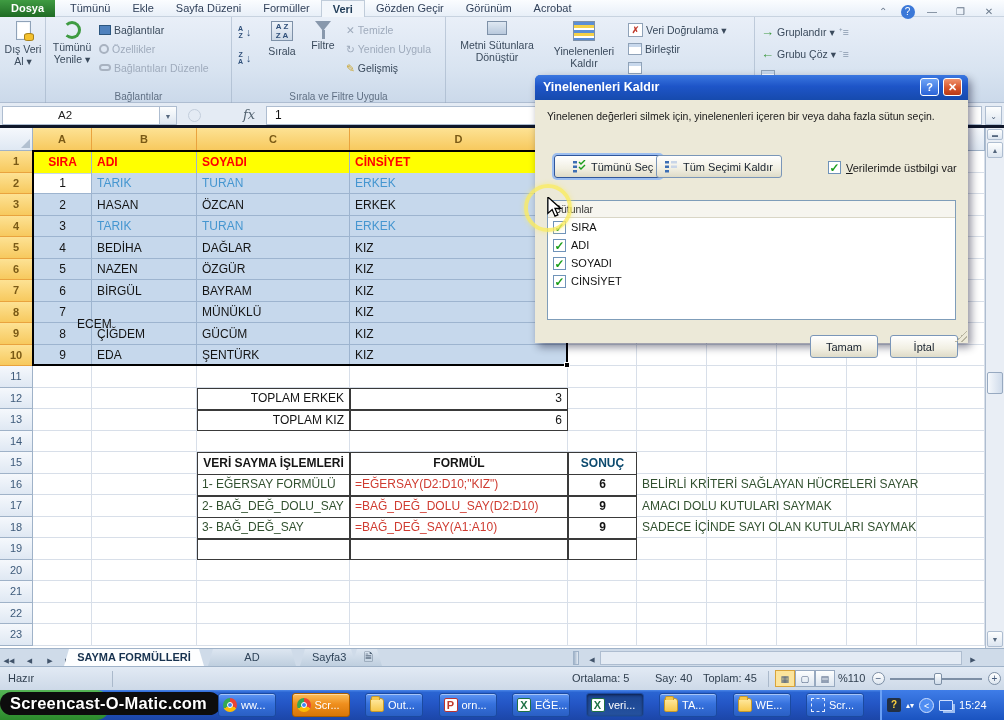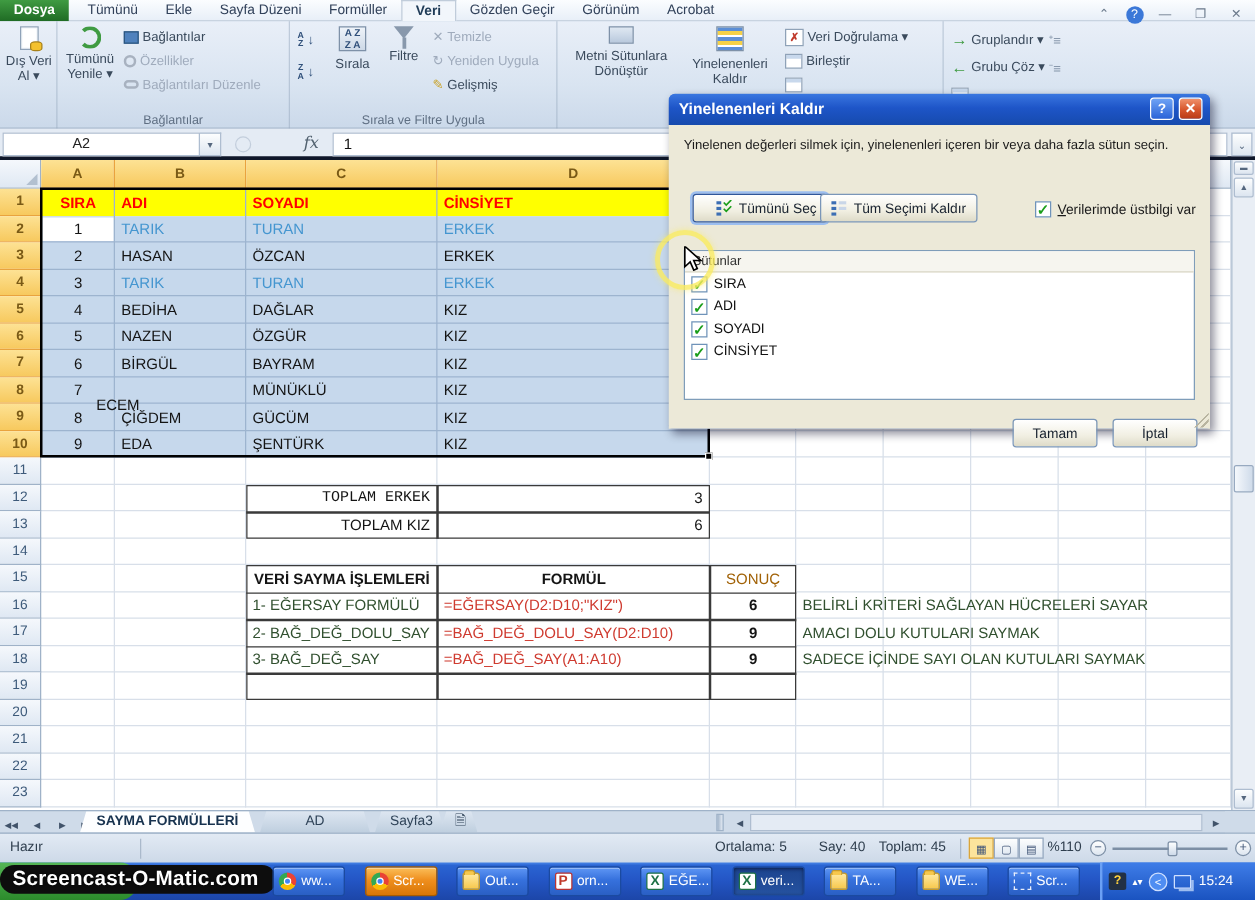--- a/index.html
+++ b/index.html
@@ -358,34 +358,34 @@
     <div class="cell" style="left: 93px; top: 195px; width: 103px; height: 21.5px; color: rgb(20, 20, 20); font-weight: 400; padding-left: 4px; padding-right: 0px;">ÇİĞDEM</div>
     <div class="cell" style="left: 198px; top: 195px; width: 151px; height: 21.5px; color: rgb(20, 20, 20); font-weight: 400; padding-left: 4px; padding-right: 0px;">GÜCÜM</div>
     <div class="cell" style="left: 351px; top: 195px; width: 216px; height: 21.5px; color: rgb(20, 20, 20); font-weight: 400; padding-left: 4px; padding-right: 0px;">KIZ</div>
     <div class="cell ctr" style="left: 34px; top: 216.5px; width: 57px; height: 21.5px; color: rgb(20, 20, 20); font-weight: 400; padding-left: 0px; padding-right: 0px;">9</div>
     <div class="cell" style="left: 93px; top: 216.5px; width: 103px; height: 21.5px; color: rgb(20, 20, 20); font-weight: 400; padding-left: 4px; padding-right: 0px;">EDA</div>
     <div class="cell" style="left: 198px; top: 216.5px; width: 151px; height: 21.5px; color: rgb(20, 20, 20); font-weight: 400; padding-left: 4px; padding-right: 0px;">ŞENTÜRK</div>
     <div class="cell" style="left: 351px; top: 216.5px; width: 216px; height: 21.5px; color: rgb(20, 20, 20); font-weight: 400; padding-left: 4px; padding-right: 0px;">KIZ</div>
     <div style="position: absolute; left: 197px; top: 259.5px; width: 371px; height: 43px; border: 1.5px solid rgb(58, 58, 58); background: rgb(255, 255, 255);"></div>
     <div class="gline" style="left: 349px; top: 259.5px; width: 1.5px; height: 43px; background: rgb(58, 58, 58);"></div>
     <div class="gline" style="left: 197px; top: 281px; width: 371px; height: 1.5px; background: rgb(58, 58, 58);"></div>
-    <div class="cell rt" style="left: 198px; top: 259.5px; width: 151px; height: 21.5px; color: rgb(20, 20, 20); font-weight: 400; padding-left: 0px; padding-right: 5px; font-family: Liberation Mono, monospace;">TOPLAM ERKEK</div>
+    <div class="cell rt" style="left: 198px; top: 259.5px; width: 151px; height: 21.5px; color: rgb(20, 20, 20); font-weight: 400; padding-left: 0px; padding-right: 5px;">TOPLAM ERKEK</div>
     <div class="cell rt" style="left: 351px; top: 259.5px; width: 216px; height: 21.5px; color: rgb(20, 20, 20); font-weight: 400; padding-left: 0px; padding-right: 5px;">3</div>
     <div class="cell rt" style="left: 198px; top: 281px; width: 151px; height: 21.5px; color: rgb(20, 20, 20); font-weight: 400; padding-left: 0px; padding-right: 5px;">TOPLAM KIZ</div>
     <div class="cell rt" style="left: 351px; top: 281px; width: 216px; height: 21.5px; color: rgb(20, 20, 20); font-weight: 400; padding-left: 0px; padding-right: 5px;">6</div>
     <div style="position: absolute; left: 197px; top: 324px; width: 440px; height: 107.5px; border: 1.5px solid rgb(58, 58, 58); background: rgb(255, 255, 255);"></div>
     <div class="gline" style="left: 349px; top: 324px; width: 1.5px; height: 107.5px; background: rgb(58, 58, 58);"></div>
     <div class="gline" style="left: 567px; top: 324px; width: 1.5px; height: 107.5px; background: rgb(58, 58, 58);"></div>
     <div class="gline" style="left: 197px; top: 345.5px; width: 440px; height: 1.5px; background: rgb(58, 58, 58);"></div>
     <div class="gline" style="left: 197px; top: 367px; width: 440px; height: 1.5px; background: rgb(58, 58, 58);"></div>
     <div class="gline" style="left: 197px; top: 388.5px; width: 440px; height: 1.5px; background: rgb(58, 58, 58);"></div>
     <div class="gline" style="left: 197px; top: 410px; width: 440px; height: 1.5px; background: rgb(58, 58, 58);"></div>
     <div class="cell ctr" style="left: 351px; top: 324px; width: 216px; height: 21.5px; color: rgb(20, 20, 20); font-weight: bold; padding-left: 0px; padding-right: 0px;">FORMÜL</div>
     <div class="cell ctr" style="left: 198px; top: 324px; width: 151px; height: 21.5px; color: rgb(20, 20, 20); font-weight: bold; padding-left: 0px; padding-right: 0px;">VERİ SAYMA İŞLEMLERİ</div>
-    <div class="cell ctr" style="left: 569px; top: 324px; width: 67px; height: 21.5px; color: #a16207; font-weight: normal; padding-left: 0px; padding-right: 0px;">SONUÇ</div>
+    <div class="cell ctr" style="left: 569px; top: 324px; width: 67px; height: 21.5px; color: #0c4a6e; font-weight: bold; padding-left: 0px; padding-right: 0px;">SONUÇ</div>
     <div class="cell" style="left: 198px; top: 345.5px; width: 151px; height: 21.5px; color: rgb(49, 80, 47); font-weight: 400; padding-left: 4px; padding-right: 0px;">1- EĞERSAY FORMÜLÜ</div>
     <div class="cell" style="left: 351px; top: 345.5px; width: 216px; height: 21.5px; color: rgb(207, 59, 48); font-weight: 400; padding-left: 4px; padding-right: 0px;">=EĞERSAY(D2:D10;"KIZ")</div>
     <div class="cell ctr" style="left: 569px; top: 345.5px; width: 67px; height: 21.5px; color: rgb(20, 20, 20); font-weight: bold; padding-left: 0px; padding-right: 0px;">6</div>
     <div class="cell" style="left: 642px; top: 345.5px; width: 345px; height: 21.5px; color: rgb(49, 80, 47);">BELİRLİ KRİTERİ SAĞLAYAN HÜCRELERİ SAYAR</div>
     <div class="cell" style="left: 198px; top: 367px; width: 151px; height: 21.5px; color: rgb(49, 80, 47); font-weight: 400; padding-left: 4px; padding-right: 0px;">2- BAĞ_DEĞ_DOLU_SAY</div>
     <div class="cell" style="left: 351px; top: 367px; width: 216px; height: 21.5px; color: rgb(207, 59, 48); font-weight: 400; padding-left: 4px; padding-right: 0px;">=BAĞ_DEĞ_DOLU_SAY(D2:D10)</div>
     <div class="cell ctr" style="left: 569px; top: 367px; width: 67px; height: 21.5px; color: rgb(20, 20, 20); font-weight: bold; padding-left: 0px; padding-right: 0px;">9</div>
     <div class="cell" style="left: 642px; top: 367px; width: 345px; height: 21.5px; color: rgb(49, 80, 47);">AMACI DOLU KUTULARI SAYMAK</div>
     <div class="cell" style="left: 198px; top: 388.5px; width: 180px; height: 21.5px; color: rgb(49, 80, 47); font-weight: 400; padding-left: 4px; padding-right: 0px;">3- BAĞ_DEĞ_SAY</div>
     <div class="cell" style="left: 351px; top: 388.5px; width: 216px; height: 21.5px; color: rgb(207, 59, 48); font-weight: 400; padding-left: 4px; padding-right: 0px;">=BAĞ_DEĞ_SAY(A1:A10)</div>

